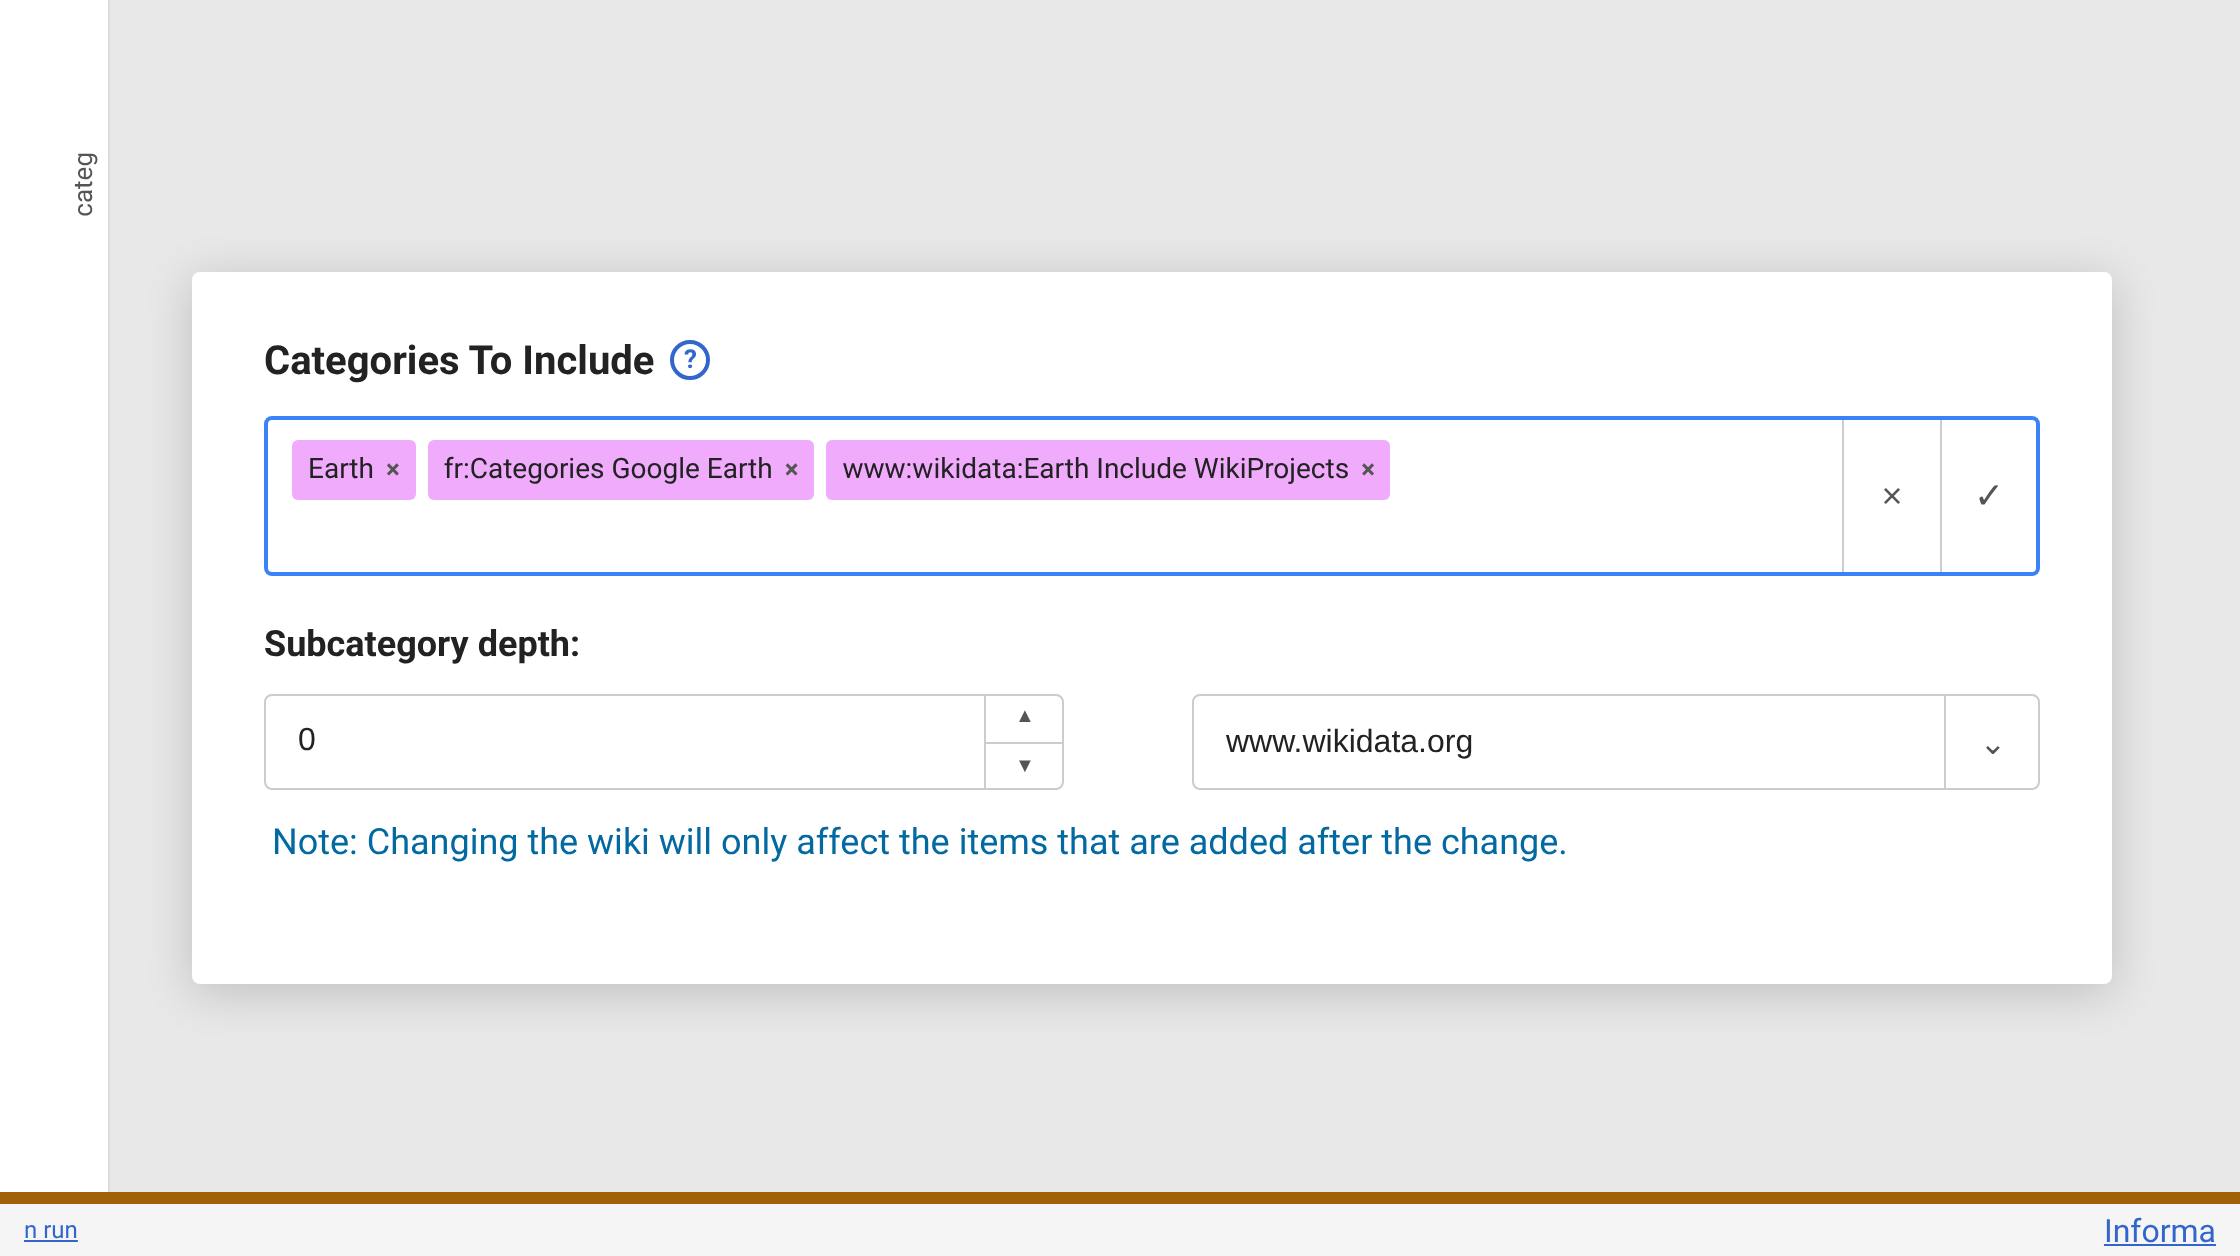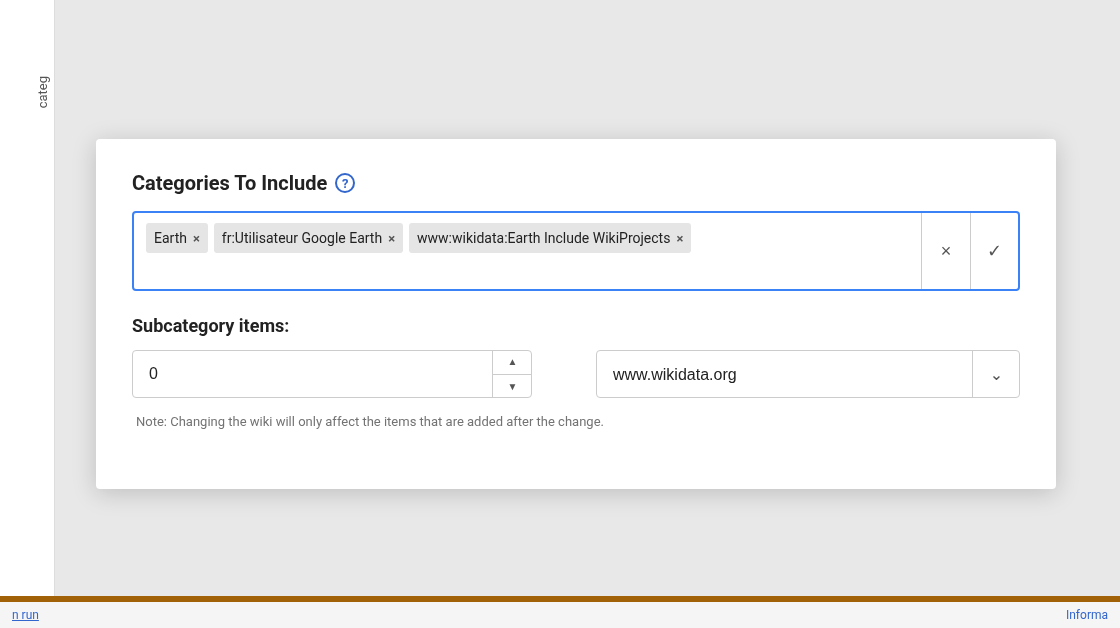--- a/index.html
+++ b/index.html
@@ -48,22 +48,23 @@
       align-items: center;
       padding: 0 12px;
       justify-content: space-between;
     }
     .bottom-bar-left {
       font-size: 12px;
       color: #3366cc;
       text-decoration: underline;
     }
     .bottom-bar-right {
-      font-size: 12px;
+      font-size: 16px;
       color: #3366cc;
+      text-decoration: underline;
     }
 
     .modal {
       background: #fff;
       border-radius: 4px;
       box-shadow: 0 4px 24px rgba(0,0,0,0.18);
       padding: 32px 36px 36px 36px;
       width: 960px;
       position: relative;
       margin-left: 32px;
@@ -103,21 +104,21 @@
       flex-wrap: wrap;
       align-items: flex-start;
       gap: 6px;
       position: relative;
       margin-bottom: 24px;
     }
 
     .tag {
       display: inline-flex;
       align-items: center;
-      background: #e5e5e5;
+      background: #f0abfc;
       border-radius: 3px;
       padding: 4px 8px;
       font-size: 14px;
       color: #222;
       gap: 6px;
       height: 30px;
     }
     .tag-close {
       cursor: pointer;
       color: #555;
@@ -247,22 +248,22 @@
       display: flex;
       align-items: center;
       justify-content: center;
       border-left: 1px solid #ccc;
       pointer-events: none;
       font-size: 16px;
       color: #555;
     }
 
     .note-text {
-      font-size: 13px;
-      color: #737373;
+      font-size: 18px;
+      color: #0369a1;
       margin-bottom: 24px;
       padding-left: 4px;
     }
 
     .add-btn {
       width: 100%;
       height: 60px;
       background: #5b6bbf;
       border: none;
       border-radius: 4px;
@@ -289,21 +290,21 @@
   </div>
 
   <div class="categories-input-box">
 
     <span class="tag">
       <span>Earth</span>
       <span class="tag-close">×</span>
     </span>
 
     <span class="tag">
-      <span>fr:Utilisateur Google Earth</span>
+      <span>fr:Categories Google Earth</span>
       <span class="tag-close">×</span>
     </span>
 
     <span class="tag">
       <span>www:wikidata:Earth Include WikiProjects</span>
       <span class="tag-close">×</span>
     </span>
     <input class="input-cursor" type="text" style="">
 
     <div class="input-actions">
@@ -311,21 +312,21 @@
         <span>×</span>
       </button>
       <button class="action-btn chevron">
         <span>✓</span>
       </button>
     </div>
   </div>
 
   
   <div class="subcategory-section">
-    <div class="subcategory-title">Subcategory items:</div>
+    <div class="subcategory-title">Subcategory depth:</div>
 
     <div class="controls-row">
 
       <div class="number-input-wrap">
         <input class="number-input" type="number" value="0" style="">
         <div class="number-spinners">
           <button class="spinner-up">▲</button>
           <button class="spinner-down">▼</button>
         </div>
       </div>

